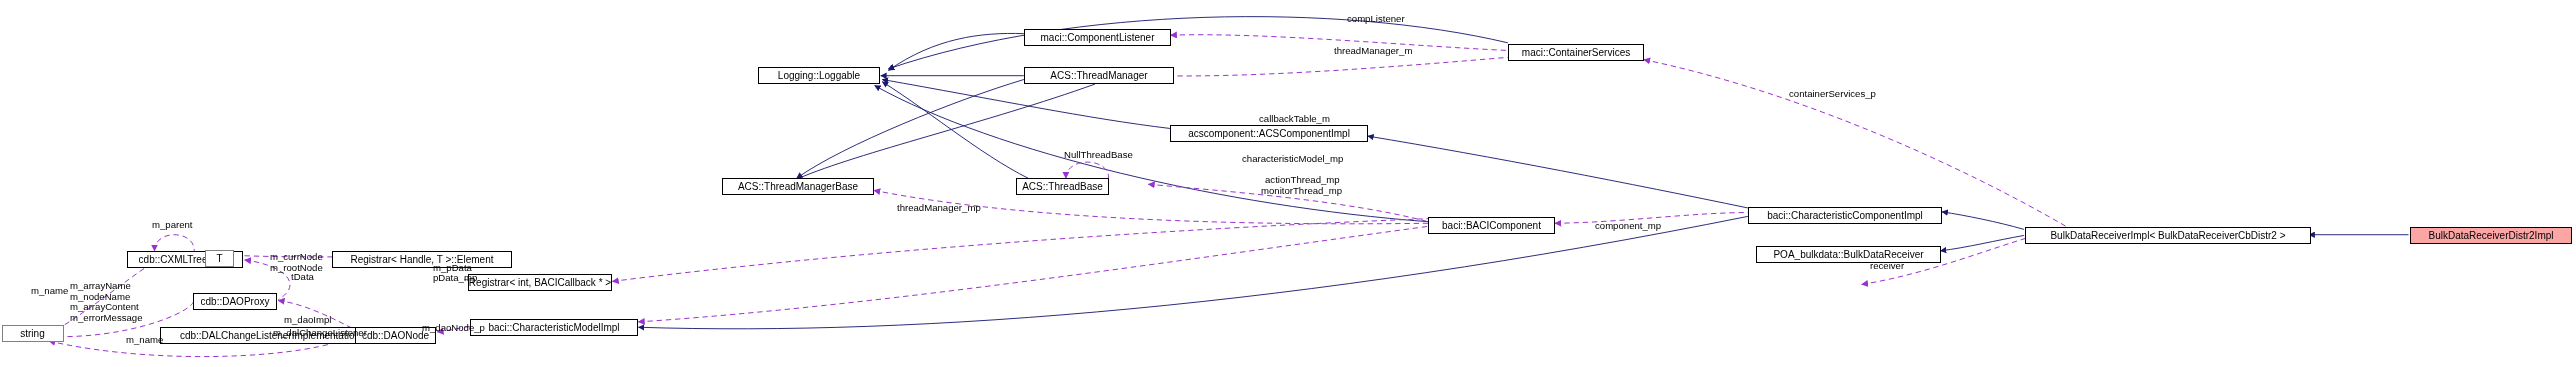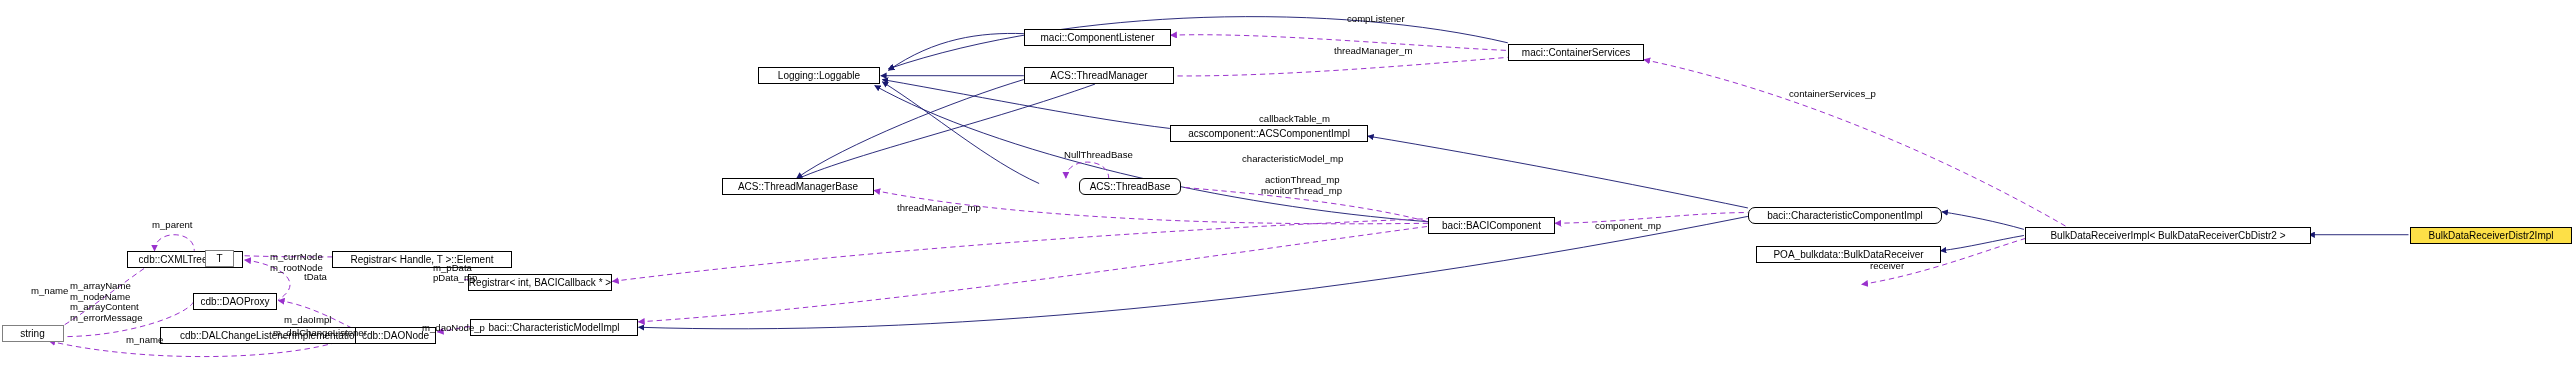--- a/index.html
+++ b/index.html
@@ -32,21 +32,21 @@
     line-height: 1;
     display: flex;
     align-items: center;
     justify-content: center;
     white-space: nowrap;
     height: 17px;
     padding: 0 6.1px;
     z-index: 5;
   }
   .node.highlight {
-    background: #fde047;
+    background: #fca5a5;
     border: 0.8px solid #000000;
   }
   .node.grey-border {
     border: 0.8px solid #808080;
     background: #ffffff;
   }
   .edgelabel {
     position: absolute;
     font-size: 9.6px;
     color: #000000;
@@ -150,27 +150,27 @@
   <div class="node" style="left:1508px; top:44px; width:136px;">maci::ContainerServices</div>
 
   <div class="node" style="left:758px; top:67px; width:122px;">Logging::Loggable</div>
 
   <div class="node" style="left:1024px; top:67px; width:150px;">ACS::ThreadManager</div>
 
   <div class="node" style="left:1170px; top:125px; width:198px;">acscomponent::ACSComponentImpl</div>
 
   <div class="node" style="left:722px; top:178px; width:152px;">ACS::ThreadManagerBase</div>
 
-  <div class="node" style="left:1079px; top:178px; width:102px;border-radius:6px;">ACS::ThreadBase</div>
+  <div class="node" style="left:1016px; top:178px; width:93px;">ACS::ThreadBase</div>
 
   <div class="node" style="left:127px; top:251px; width:116px;">cdb::CXMLTreeNode</div>
 
   <div class="node" style="left:1428px; top:217px; width:127px;">baci::BACIComponent</div>
 
-  <div class="node" style="left:1748px; top:207px; width:194px;border-radius:7px;">baci::CharacteristicComponentImpl</div>
+  <div class="node" style="left:1748px; top:207px; width:194px;">baci::CharacteristicComponentImpl</div>
 
   <div class="node" style="left:1756px; top:246px; width:185px;">POA_bulkdata::BulkDataReceiver</div>
 
   <div class="node" style="left:2025px; top:227px; width:286px;">BulkDataReceiverImpl&lt; BulkDataReceiverCbDistr2 &gt;</div>
 
   <div class="node highlight" style="left:2410px; top:227px; width:162px;">BulkDataReceiverDistr2Impl</div>
 
 
   <div class="node grey-border" style="left:205px; top:250px; width:29px;">T</div>
 
@@ -197,21 +197,21 @@
   <div class="edgelabel" style="left:897px; top:203px;">threadManager_mp</div>
   <div class="edgelabel" style="left:1595px; top:221px;">component_mp</div>
   <div class="edgelabel" style="left:152px; top:220px;">m_parent</div>
   <div class="edgelabel" style="left:270px; top:252px;">m_currNode</div>
   <div class="edgelabel" style="left:270px; top:263px;">m_rootNode</div>
   <div class="edgelabel" style="left:31px; top:286px;">m_name</div>
   <div class="edgelabel" style="left:70px; top:281px;">m_arrayName</div>
   <div class="edgelabel" style="left:70px; top:292px;">m_nodeName</div>
   <div class="edgelabel" style="left:70px; top:302px;">m_arrayContent</div>
   <div class="edgelabel" style="left:70px; top:313px;">m_errorMessage</div>
-  <div class="edgelabel" style="left:304px; top:272px;">tData</div>
+  <div class="edgelabel" style="left:291px; top:272px;">tData</div>
   <div class="edgelabel" style="left:433px; top:263px;text-align:right;">m_pData</div>
   <div class="edgelabel" style="left:433px; top:273px;">pData_mp</div>
   <div class="edgelabel" style="left:284px; top:315px;">m_daoImpl</div>
   <div class="edgelabel" style="left:273px; top:328px;">m_dalChangeListener</div>
   <div class="edgelabel" style="left:422px; top:323px;text-align:center;">m_daoNode_p</div>
   <div class="edgelabel" style="left:126px; top:335px;">m_name</div>
   <div class="edgelabel" style="left:1259px; top:114px;">callbackTable_m</div>
   <div class="edgelabel" style="left:1242px; top:154px;">characteristicModel_mp</div>
   <div class="edgelabel" style="left:1870px; top:261px;">receiver</div>
 

